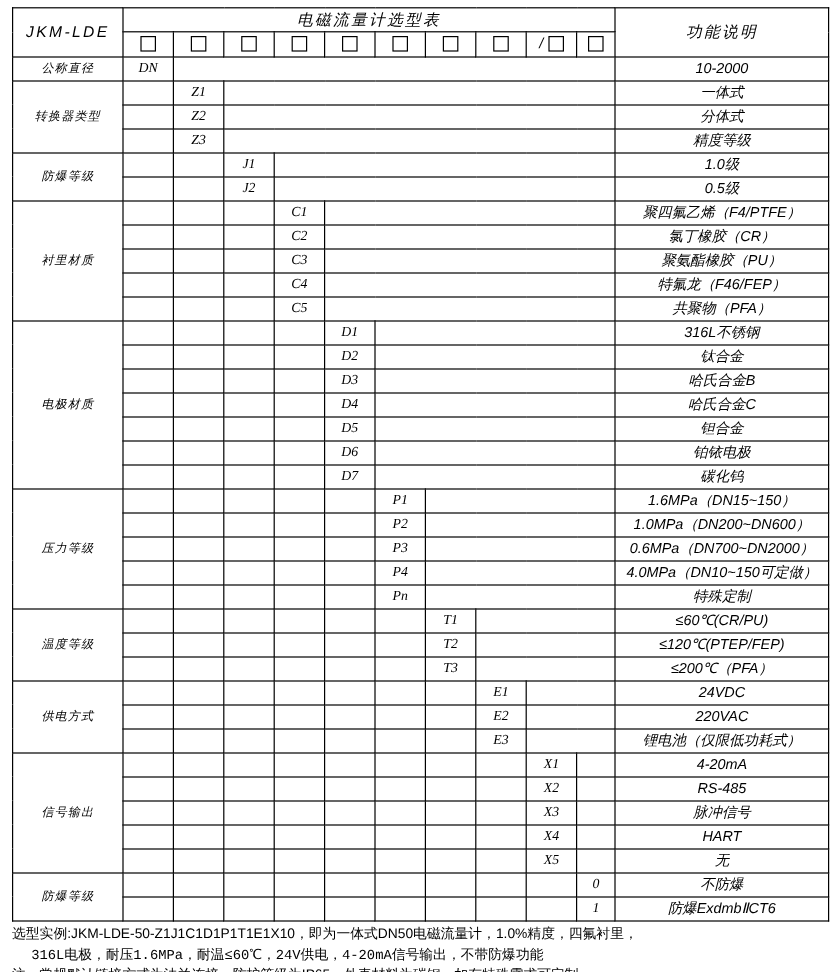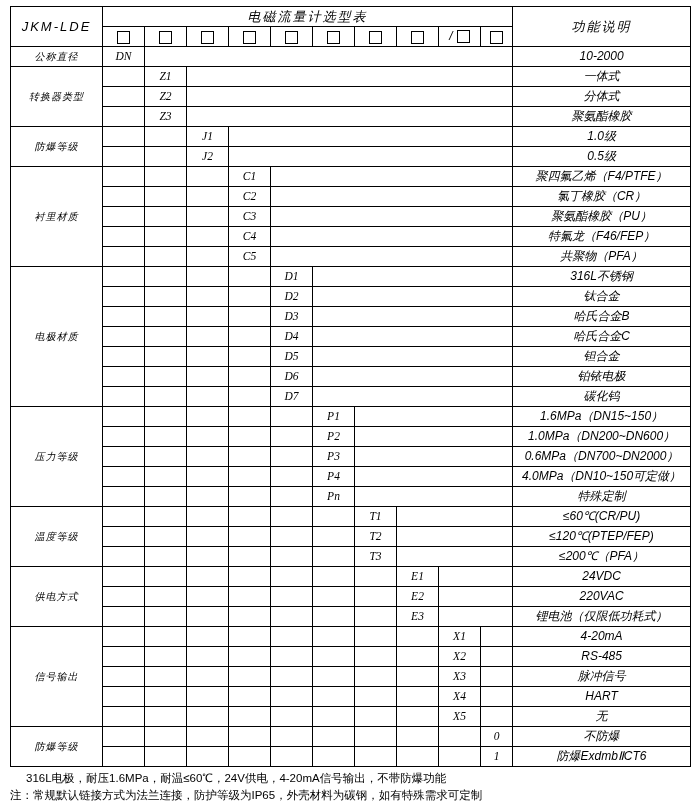--- a/index.html
+++ b/index.html
@@ -78,20 +78,21 @@
     width: 680px;
     margin: 3px auto 0 auto;
     font-size: 11.5px;
     line-height: 17px;
   }
   .notes div {
     white-space: nowrap;
   }
   .notes .indent {
     padding-left: 16px;
+    font-family: Liberation Mono, monospace;
   }
 </style>
 </head>
 <body>
 
 <div id="sheet">
   <table class="spec">
     <colgroup>
       <col style="width:92px">
       <col style="width:42px">
@@ -140,21 +141,21 @@
         <tr>
           <td class="blank"></td>
           <td class="code">Z2</td>
           <td class="blank" colspan="8"></td>
           <td class="desc">分体式</td>
         </tr>
         <tr>
           <td class="blank"></td>
           <td class="code">Z3</td>
           <td class="blank" colspan="8"></td>
-          <td class="desc">聚氨酯橡胶</td>
+          <td class="desc">精度等级</td>
         </tr>
         <tr>
           <td class="cat" rowspan="2">防爆等级</td>
           <td class="blank"></td>
           <td class="blank"></td>
           <td class="code">J1</td>
           <td class="blank" colspan="7"></td>
           <td class="desc">1.0级</td>
         </tr>
         <tr>
@@ -481,16 +482,17 @@
           <td class="blank"></td>
           <td class="blank"></td>
           <td class="blank"></td>
           <td class="code">1</td>
           <td class="desc">防爆ExdmbⅡCT6</td>
         </tr>
       </tbody>
   </table>
 
   <div class="notes">
+    <div>选型实例:JKM-LDE-50-Z1J1C1D1P1T1E1X10，即为一体式DN50电磁流量计，1.0%精度，四氟衬里，</div>
     <div class="indent">316L电极，耐压1.6MPa，耐温≤60℃，24V供电，4-20mA信号输出，不带防爆功能</div>
     <div>注：常规默认链接方式为法兰连接，防护等级为IP65，外壳材料为碳钢，如有特殊需求可定制</div>
   </div>
 </div>
 
 </body></html>

